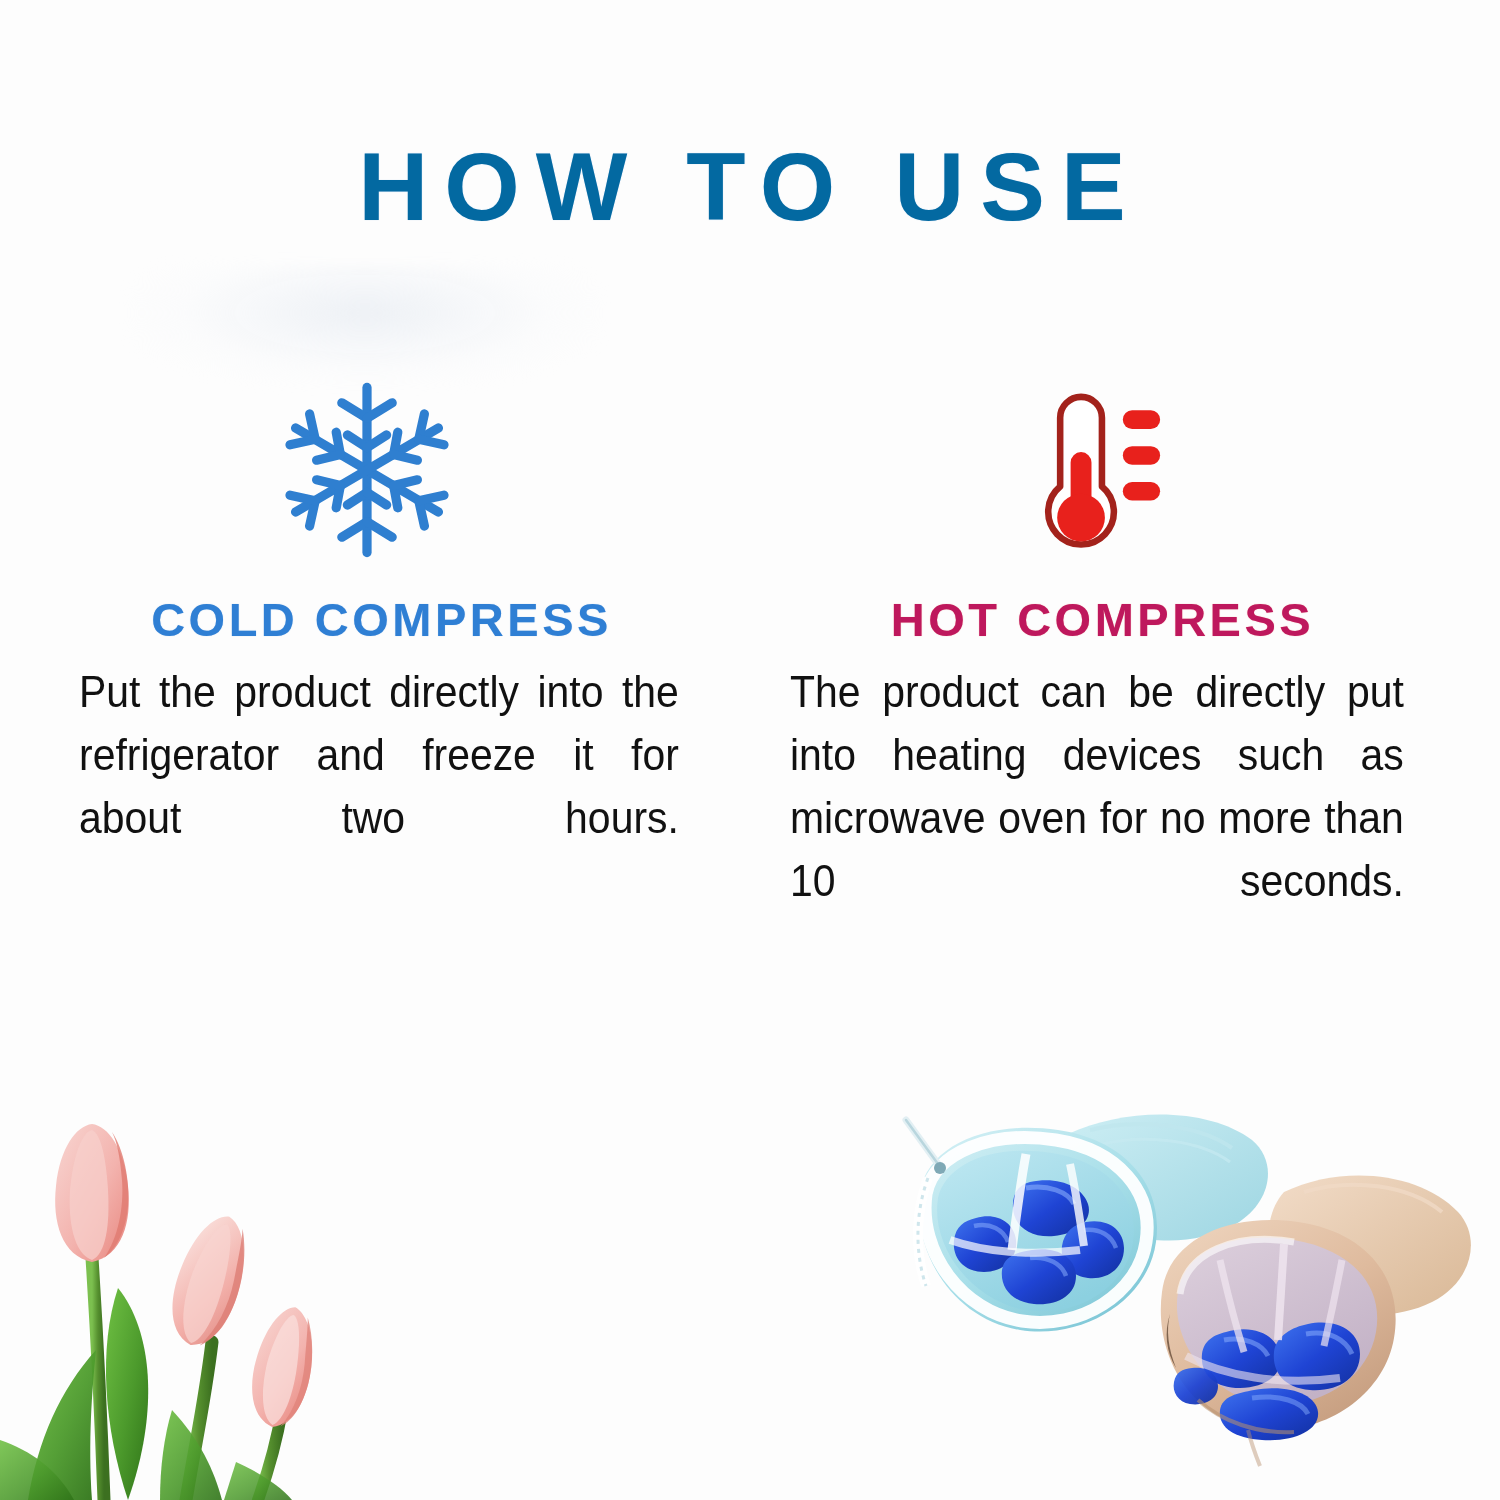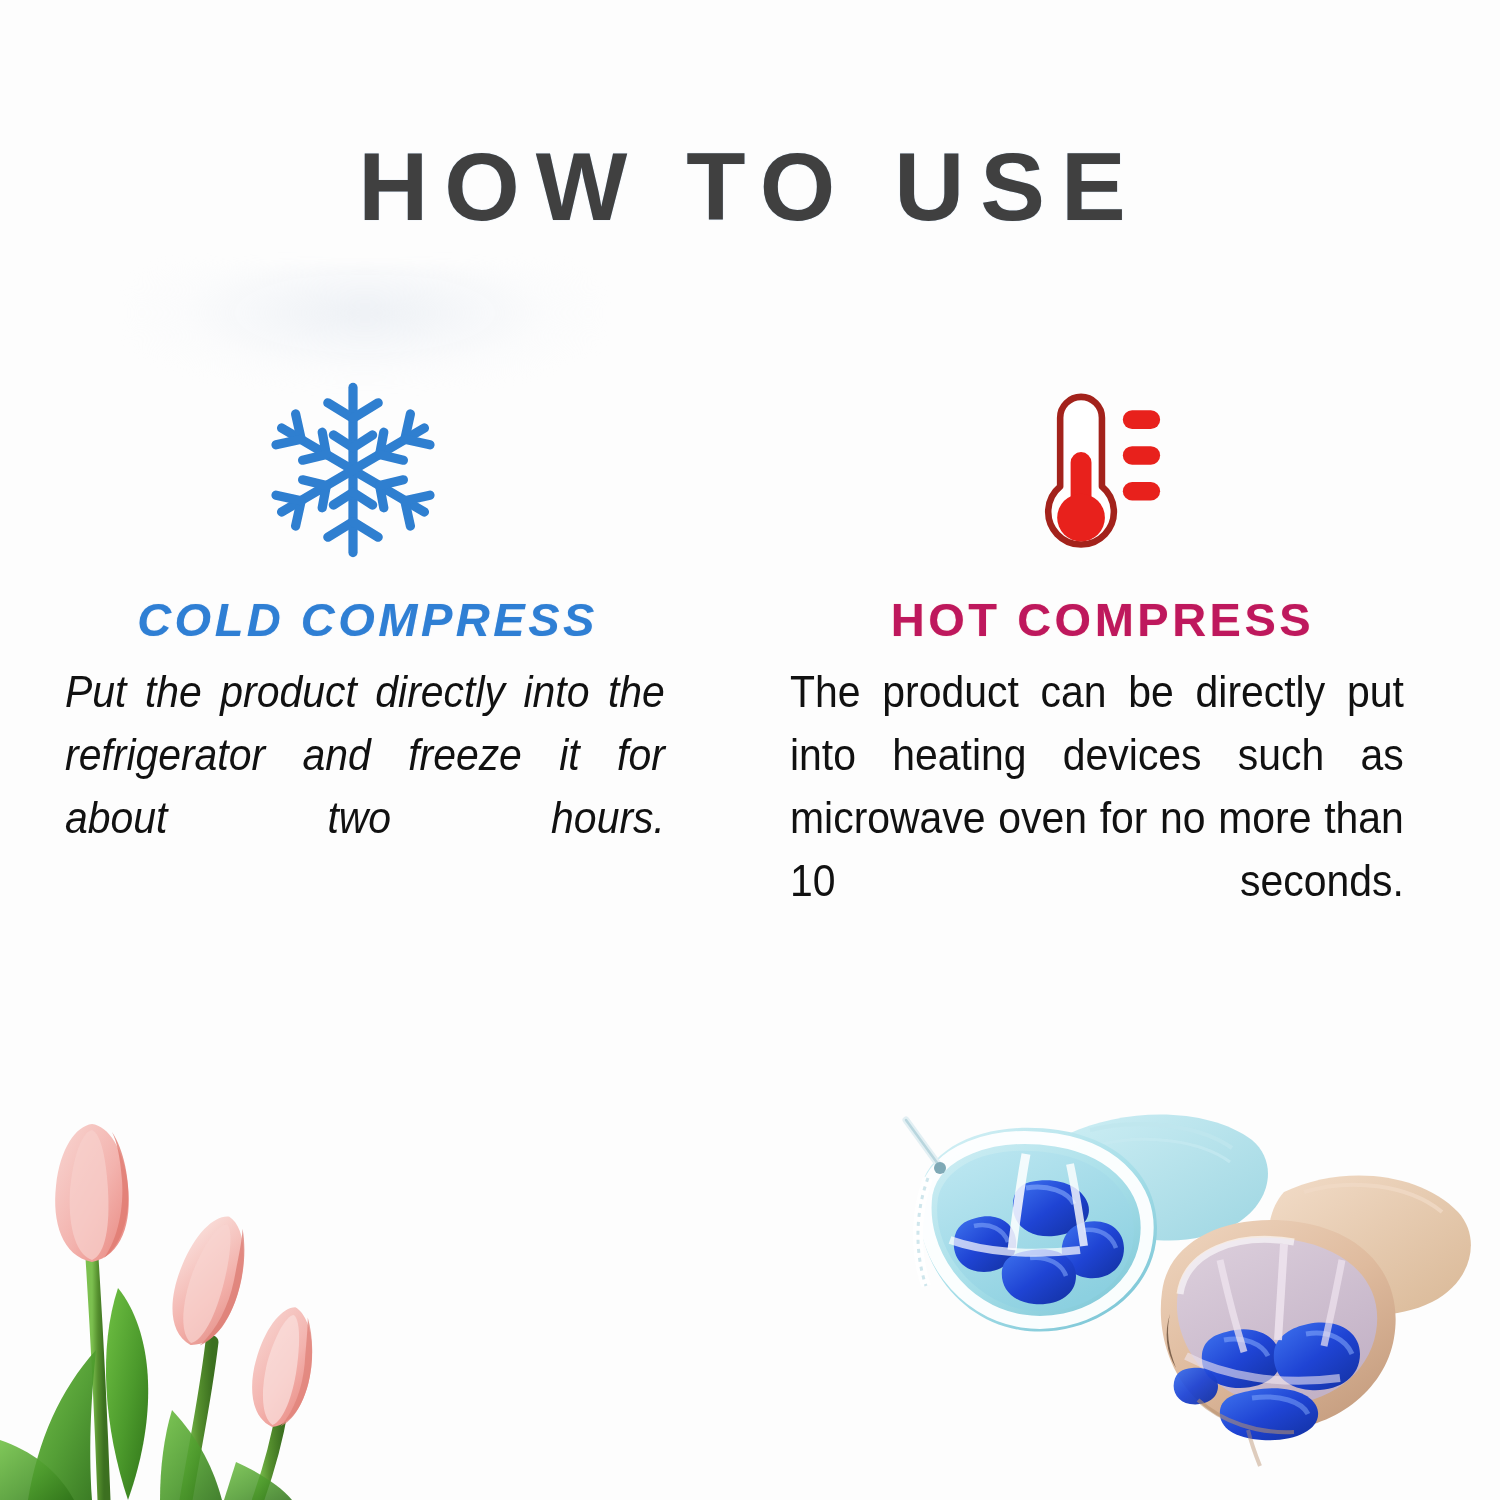--- a/index.html
+++ b/index.html
@@ -36,31 +36,31 @@
     position: absolute;
     left: 0;
     top: 136px;
     width: 1500px;
     text-align: center;
     font-family: "Liberation Sans", sans-serif;
     font-weight: bold;
     font-size: 97px;
     line-height: 1.05;
     letter-spacing: 16px;
-    color: #404040;
+    color: #0369a1;
     text-shadow: 0 0 1px rgba(44,127,216,0.35);
     white-space: nowrap;
   }
 
   
   .col {
     position: absolute;
     top: 370px;
   }
-  .col-cold { left: 40px;  width: 700px; font-style: italic; }
+  .col-cold { left: 54px;  width: 700px; }
   .col-hot  { left: 770px; width: 700px; }
 
   .icon-wrap {
     height: 200px;
     display: flex;
     align-items: center;
     justify-content: center;
   }
   .col-cold .icon-wrap { padding-right: 75px; }
   .col-hot  .icon-wrap { padding-right: 60px; }

